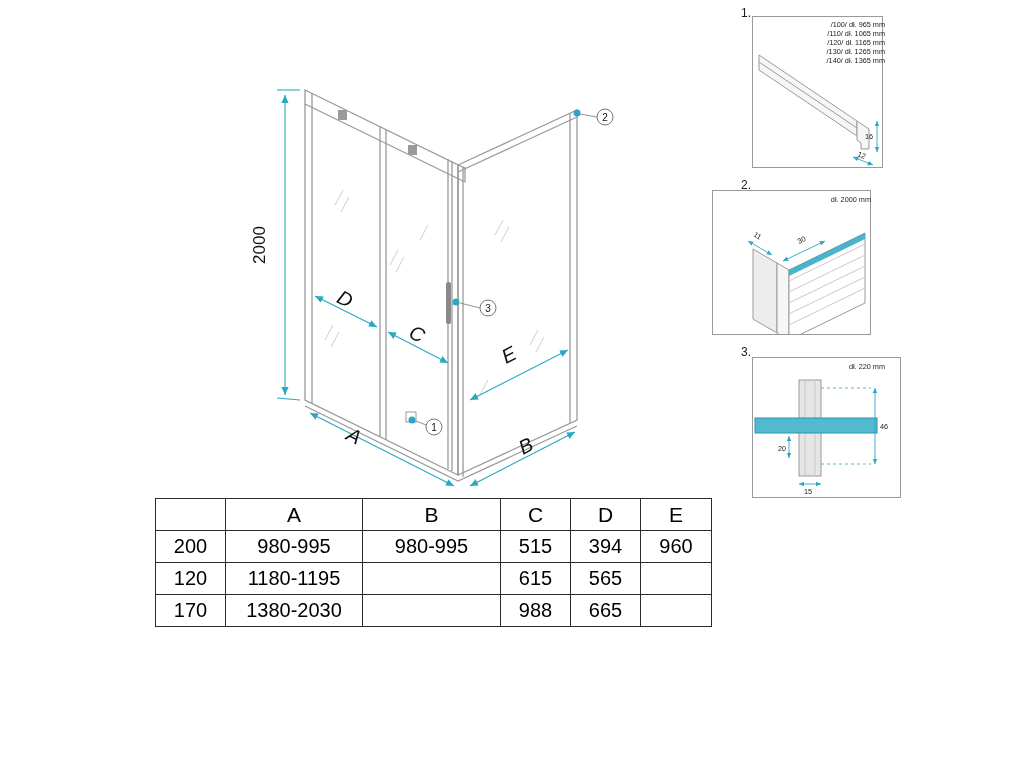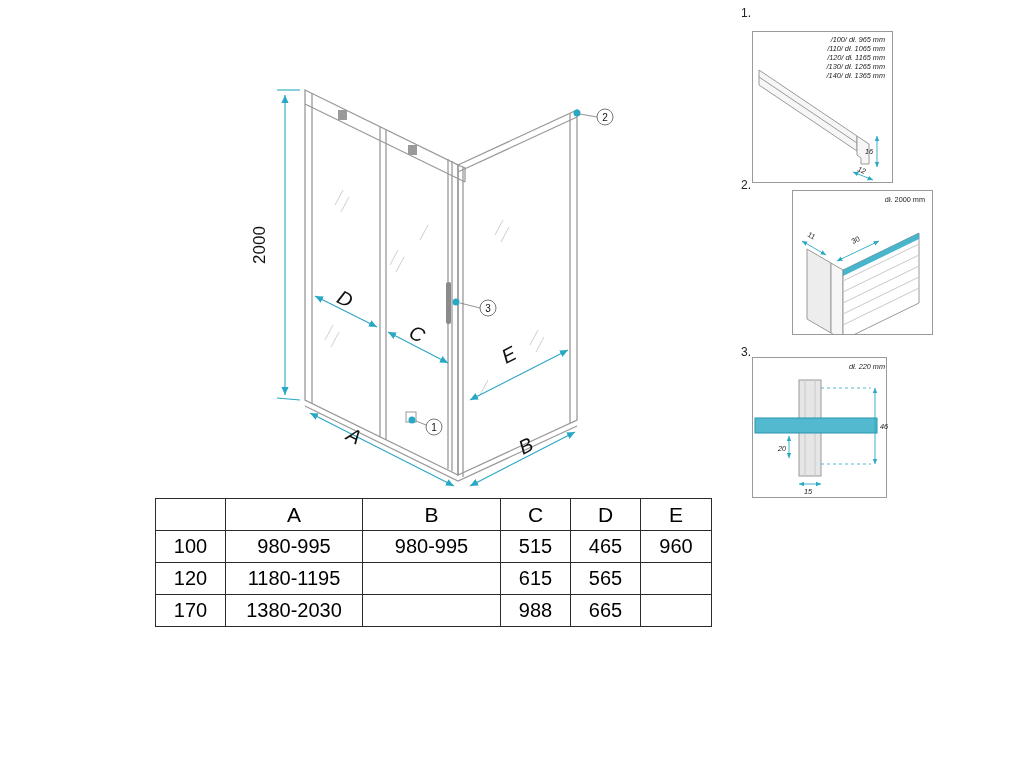--- a/index.html
+++ b/index.html
@@ -102,21 +102,21 @@
       <text x="258" y="311.5" font-size="10" text-anchor="middle" fill="#111">3</text>
 
       <circle cx="182" cy="420" r="3.5" fill="#29a8c3"></circle>
       <path d="M186,421 L196,425" stroke="#777" stroke-width="0.8" fill="none"></path>
       <circle cx="204" cy="427" r="8" fill="#fff" stroke="#777" stroke-width="1"></circle>
       <text x="204" y="430.5" font-size="10" text-anchor="middle" fill="#111">1</text>
     </g>
   </svg>
 
   <div class="detail-num" style="left:741px; top:6px;">1.</div>
-  <div class="detail-box" style="left:752px; top:31px; width:141px; height:152px;font-style:italic;">
+  <div class="detail-box" style="left:752px; top:16px; width:131px; height:152px;">
     <svg width="139" height="150" viewBox="0 0 139 150">
       <defs>
         <marker id="arrd" viewBox="0 0 10 10" refX="9" refY="5" markerWidth="6" markerHeight="6" orient="auto-start-reverse" markerUnits="userSpaceOnUse">
           <path d="M0,1 L9,5 L0,9 Z" fill="#29a8c3"></path>
         </marker>
       </defs>
       <g font-size="7.3" fill="#1b1b1b" text-anchor="end">
         <text x="132" y="10">/100/ dł. 965 mm</text>
         <text x="132" y="19">/110/ dł. 1065 mm</text>
         <text x="132" y="28">/120/ dł. 1165 mm</text>
@@ -131,21 +131,21 @@
       <g stroke="#29a8c3" stroke-width="0.9" fill="none">
         <path d="M124,104 L124,135" marker-start="url(#arrd)" marker-end="url(#arrd)"></path>
         <path d="M100,140 L120,148" marker-start="url(#arrd)" marker-end="url(#arrd)"></path>
       </g>
       <text x="120" y="122" font-size="7.3" fill="#1b1b1b" text-anchor="end">16</text>
       <text x="104" y="139" font-size="7.3" fill="#1b1b1b" transform="rotate(22 104 139)">12</text>
     </svg>
   </div>
 
   <div class="detail-num" style="left:741px; top:178px;">2.</div>
-  <div class="detail-box" style="left:792px; top:190px; width:141px; height:145px;">
+  <div class="detail-box" style="left:712px; top:190px; width:159px; height:145px;padding-left:26px;">
     <svg width="139" height="143" viewBox="0 0 139 143">
       <text x="132" y="11" font-size="7.3" fill="#1b1b1b" text-anchor="end">dł. 2000 mm</text>
       <g stroke="#9a9a9a" stroke-width="1">
         <path d="M14,58 L14,128 L38,142 L38,72 Z" fill="#ededed"></path>
         <path d="M38,72 L38,142 L50,149 L50,79 Z" fill="#f6f6f6"></path>
       </g>
       <g>
         <path d="M50,79 L126,42 L126,112 L50,149 Z" fill="#ffffff" stroke="#9a9a9a" stroke-width="1"></path>
         <g stroke="#c9c9c9" stroke-width="1">
           <path d="M50,90 L126,53"></path>
@@ -159,21 +159,21 @@
       <g stroke="#29a8c3" stroke-width="0.9" fill="none">
         <path d="M9,50 L33,64" marker-start="url(#arrd)" marker-end="url(#arrd)"></path>
         <path d="M44,70 L86,50" marker-start="url(#arrd)" marker-end="url(#arrd)"></path>
       </g>
       <text x="14" y="45" font-size="7.3" fill="#1b1b1b" transform="rotate(30 14 45)">11</text>
       <text x="60" y="53" font-size="7.3" fill="#1b1b1b" transform="rotate(-26 60 53)">30</text>
     </svg>
   </div>
 
   <div class="detail-num" style="left:741px; top:345px;">3.</div>
-  <div class="detail-box" style="left:752px; top:357px; width:135px; height:141px;font-style:italic;">
+  <div class="detail-box" style="left:752px; top:357px; width:149px; height:141px;">
     <svg width="139" height="139" viewBox="0 0 139 139">
       <text x="132" y="11" font-size="7.3" fill="#1b1b1b" text-anchor="end">dł. 220 mm</text>
       <g>
         <rect x="46" y="22" width="22" height="96" fill="#e6e6e6" stroke="#9a9a9a"></rect>
         <path d="M52,22 L52,118 M62,22 L62,118" stroke="#c9c9c9" stroke-width="1" fill="none"></path>
       </g>
       <rect x="2" y="60" width="122" height="15" fill="#53b9ce" stroke="#2a96b1"></rect>
       <g stroke="#29a8c3" stroke-width="0.8" stroke-dasharray="3,3" fill="none">
         <path d="M68,30 L118,30"></path>
         <path d="M68,106 L118,106"></path>
@@ -203,25 +203,25 @@
         <th></th>
         <th>A</th>
         <th>B</th>
         <th>C</th>
         <th>D</th>
         <th>E</th>
       </tr>
     </thead>
     <tbody>
       <tr>
-        <td>100</td>
+        <td>200</td>
         <td>980-995</td>
         <td>980-995</td>
         <td>515</td>
-        <td>465</td>
+        <td>394</td>
         <td>960</td>
       </tr>
       <tr>
         <td>120</td>
         <td>1180-1195</td>
         <td></td>
         <td>615</td>
         <td>565</td>
         <td></td>
       </tr>

